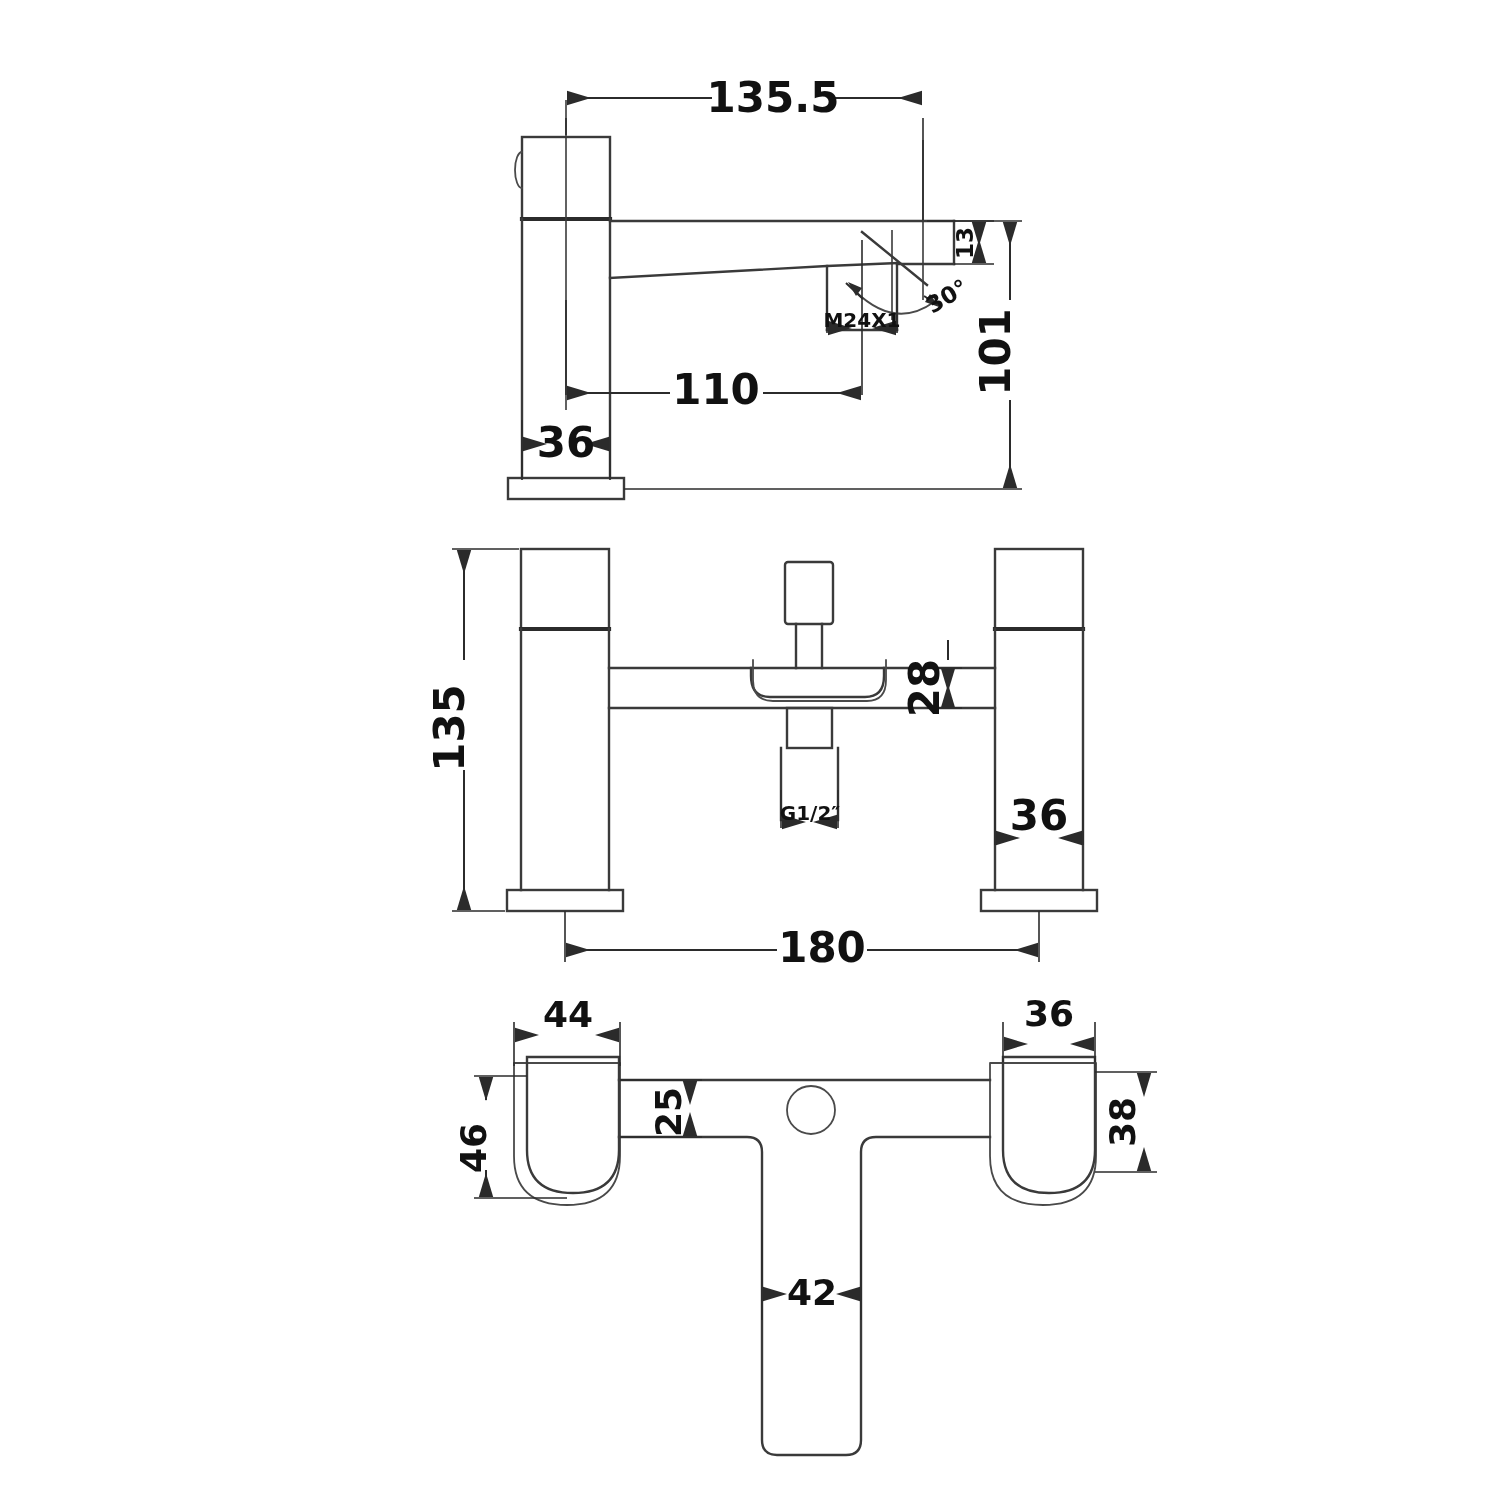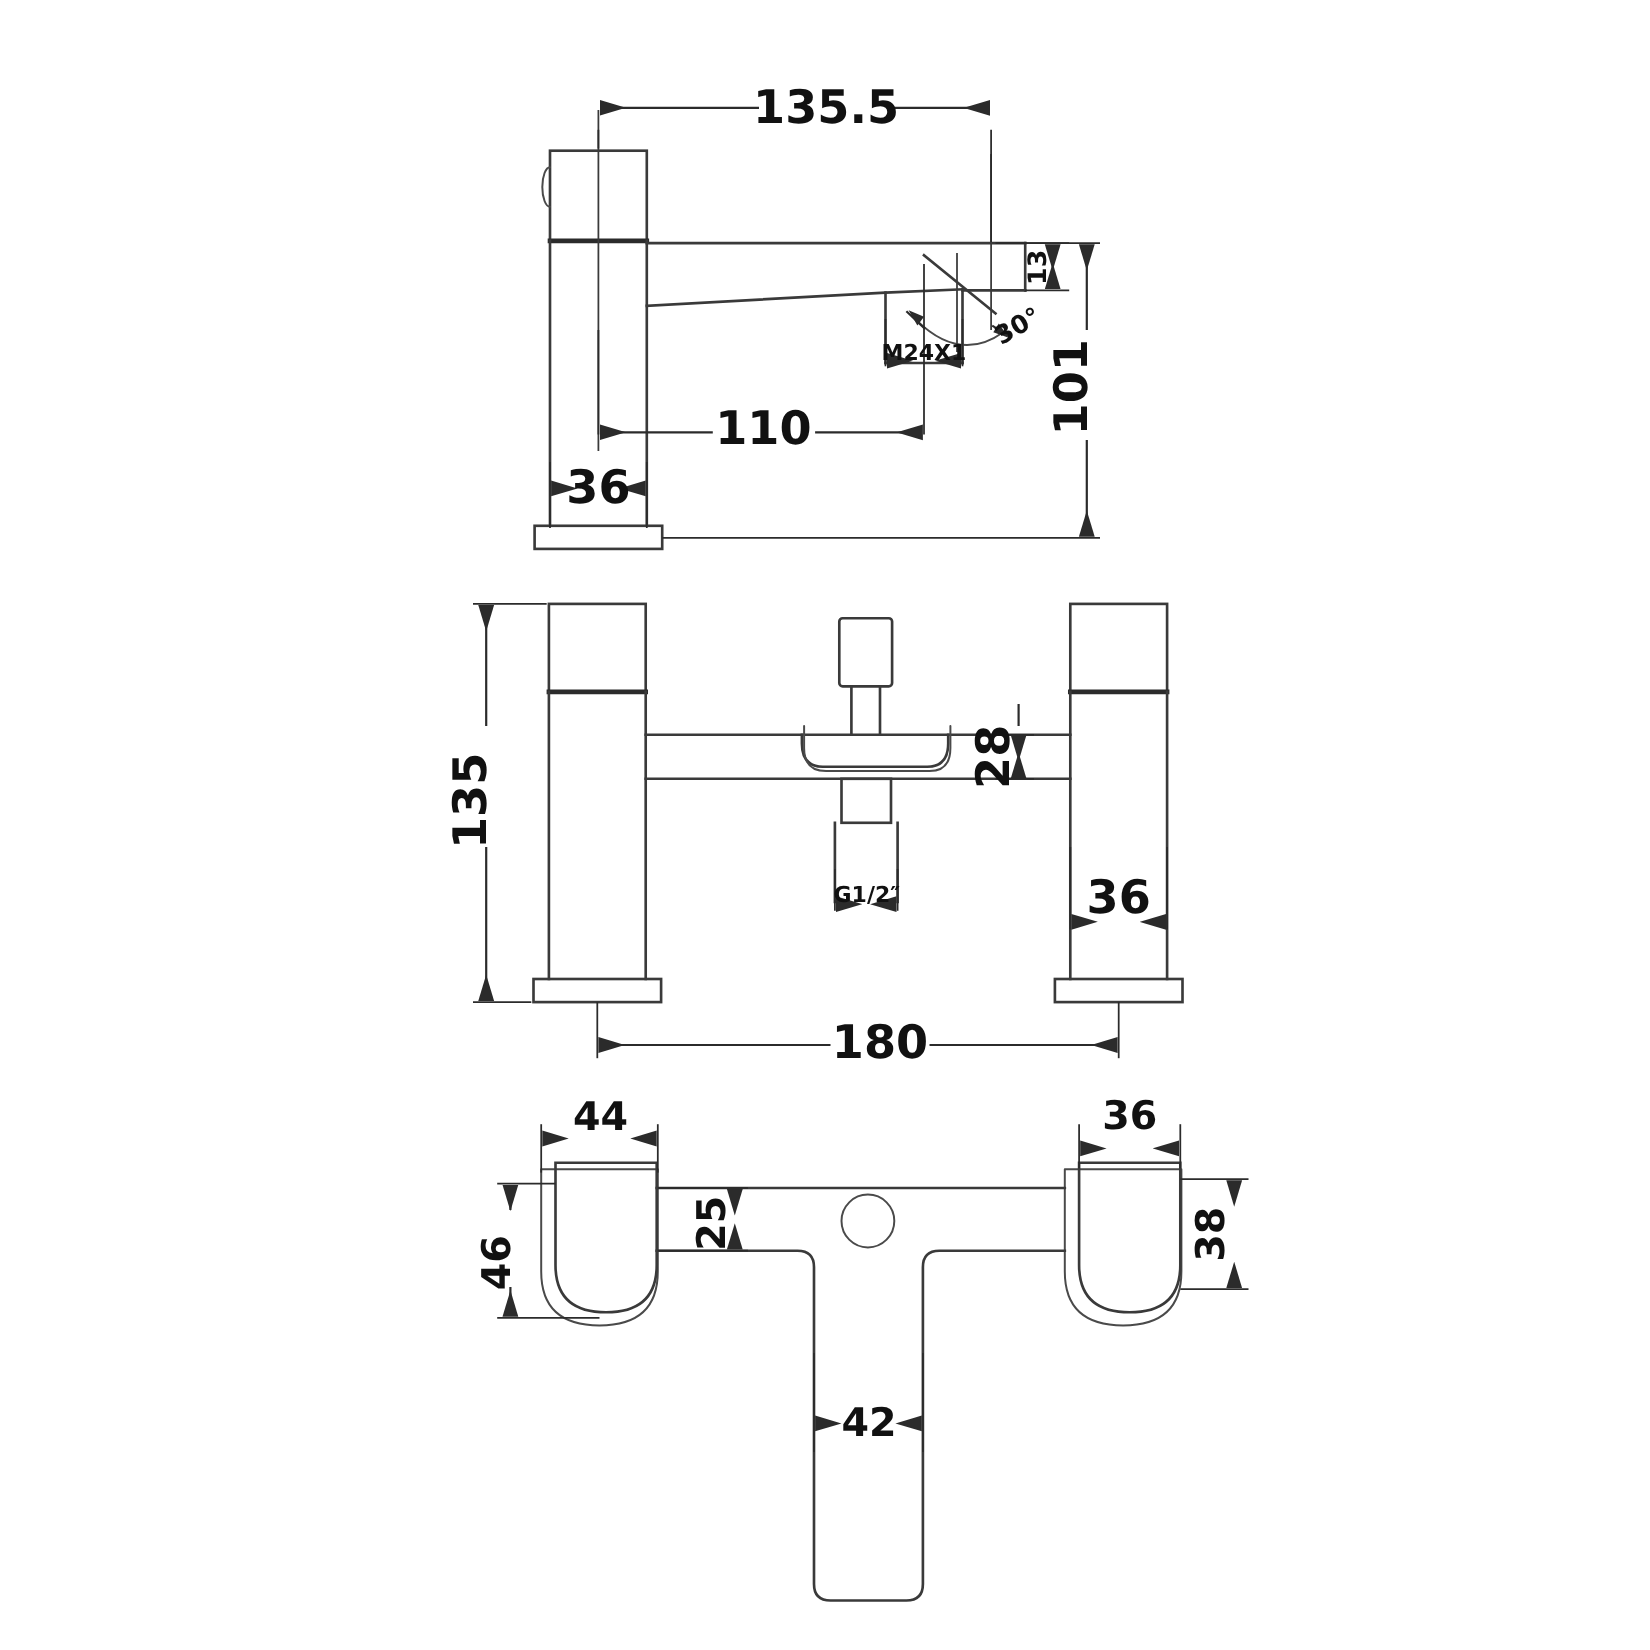--- a/index.html
+++ b/index.html
@@ -11,20 +11,21 @@
     width: 1500px;
     height: 1500px;
     font-family: "Liberation Sans", sans-serif;
     overflow: hidden;
   }
   #drawing-root {
     position: relative;
     width: 1216px;
     height: 1500px;
     background: #ffffff;
+    padding-left: 22px;
   }
   svg#tech-drawing {
     display: block;
     width: 1500px;
     height: 1500px;
   }
   .outline {
     fill: none;
     stroke: #3a3a3a;
     stroke-width: 2.4;

